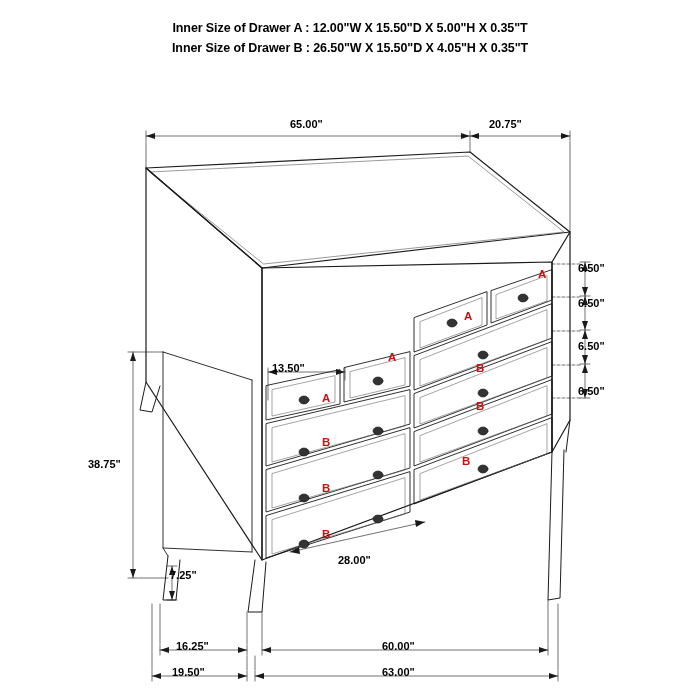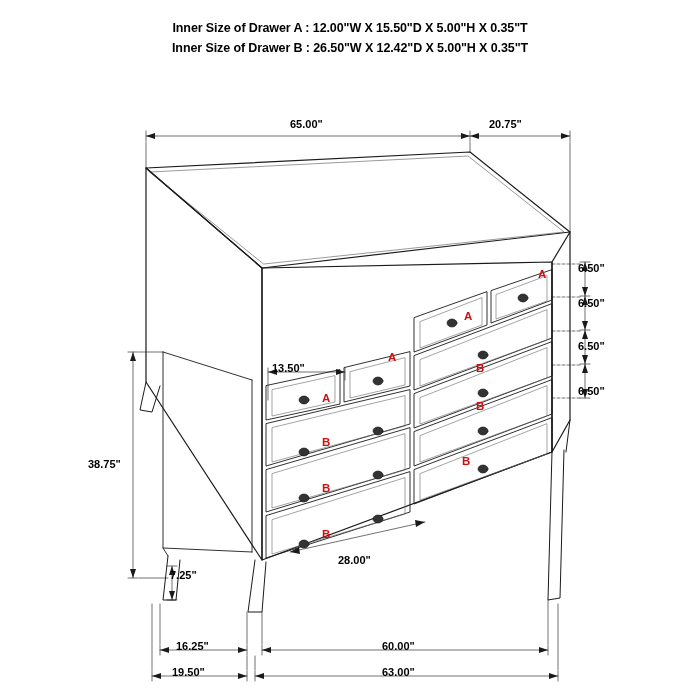--- a/index.html
+++ b/index.html
@@ -52,21 +52,21 @@
     color: #d01010;
   }
 </style>
 </head>
 <body>
 
 <div id="stage">
 
   <div class="header">
     <div>Inner Size of Drawer A : 12.00"W X 15.50"D X 5.00"H X 0.35"T</div>
-    <div>Inner Size of Drawer B : 26.50"W X 12.42"D X 5.00"H X 0.35"T</div>
+    <div>Inner Size of Drawer B : 26.50"W X 15.50"D X 4.05"H X 0.35"T</div>
   </div>
 
   <svg id="drawing" width="700" height="700" viewBox="0 0 700 700">
     <g fill="none" stroke="#1a1a1a" stroke-width="1.1" stroke-linejoin="round" stroke-linecap="round">
 
       <g stroke-width="0.7" stroke="#333">
 
         <line x1="146" y1="136" x2="470" y2="136"></line>
         <line x1="470" y1="136" x2="570" y2="136"></line>
 

